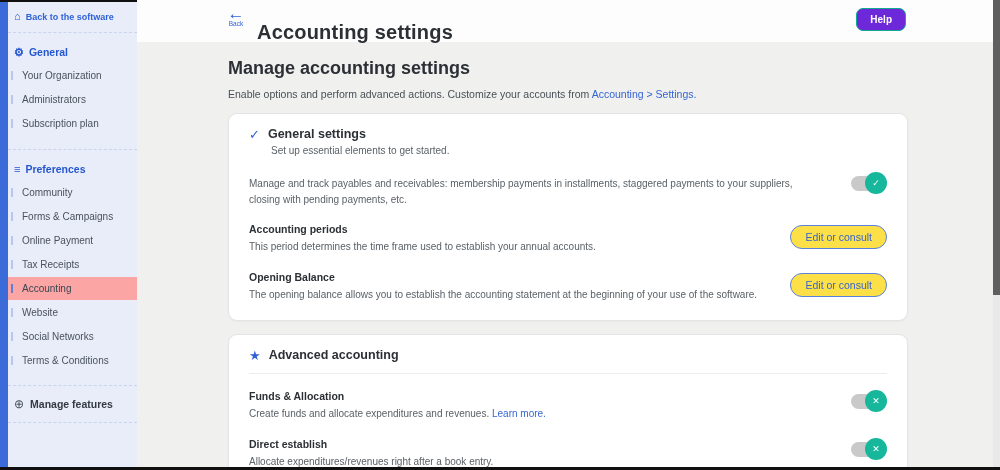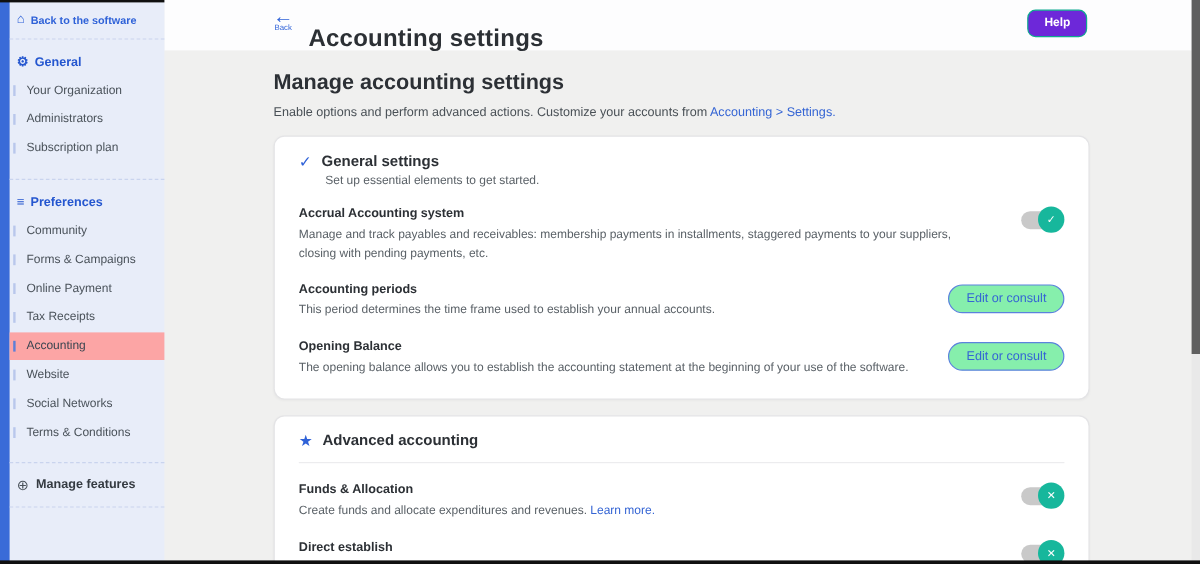--- a/index.html
+++ b/index.html
@@ -83,21 +83,21 @@
   .card-title { font-size:12.5px; font-weight:bold; color:#2c3035; }
   .card-subtitle { margin:4px 0 0 22px; font-size:10px; color:#5a6167; }
   .card-header.bordered { border-bottom:1px solid #ececee; padding-bottom:11px; }
 
   .setting-row { display:flex; align-items:flex-start; margin-top:16px; }
   .row-text { flex:1; padding-right:28px; }
   .row-title { font-size:10.5px; font-weight:bold; color:#2c3035; }
   .row-desc { margin-top:4px; font-size:10px; color:#5a6167; line-height:1.55; }
 
   .pill-btn {
-    background:#86efac; border:1px solid #5b82dd; color:#3565d4; font-family:inherit;
+    background:#fde047; border:1px solid #5b82dd; color:#3565d4; font-family:inherit;
     border-radius:14px; font-size:10.5px; padding:5px 14px; white-space:nowrap;
     cursor:pointer; margin-top:2px;
   }
   .toggle {
     position:relative; width:33px; height:15px; border-radius:8px;
     background:#c9c9c9; margin:4px 3px 0 0; flex-shrink:0; cursor:pointer;
   }
   .knob {
     position:absolute; right:-3px; top:-4px; width:22px; height:22px; border-radius:50%;
     background:#17b79c; color:#ffffff; font-size:9px; line-height:22px; text-align:center;
@@ -163,21 +163,20 @@
 
     <section class="card">
       <div class="card-header">
         <span class="icon">✓</span>
         <span class="card-title">General settings</span>
       </div>
       <div class="card-subtitle">Set up essential elements to get started.</div>
 
       <div class="setting-row">
         <div class="row-text">
-          <div class="row-title">Accrual Accounting system</div>
           <div class="row-desc">Manage and track payables and receivables: membership payments in installments, staggered payments to your suppliers, closing with pending payments, etc.</div>
         </div>
         <div class="toggle">
           <div class="knob">✓</div>
         </div>
       </div>
 
       <div class="setting-row">
         <div class="row-text">
           <div class="row-title">Accounting periods</div>

